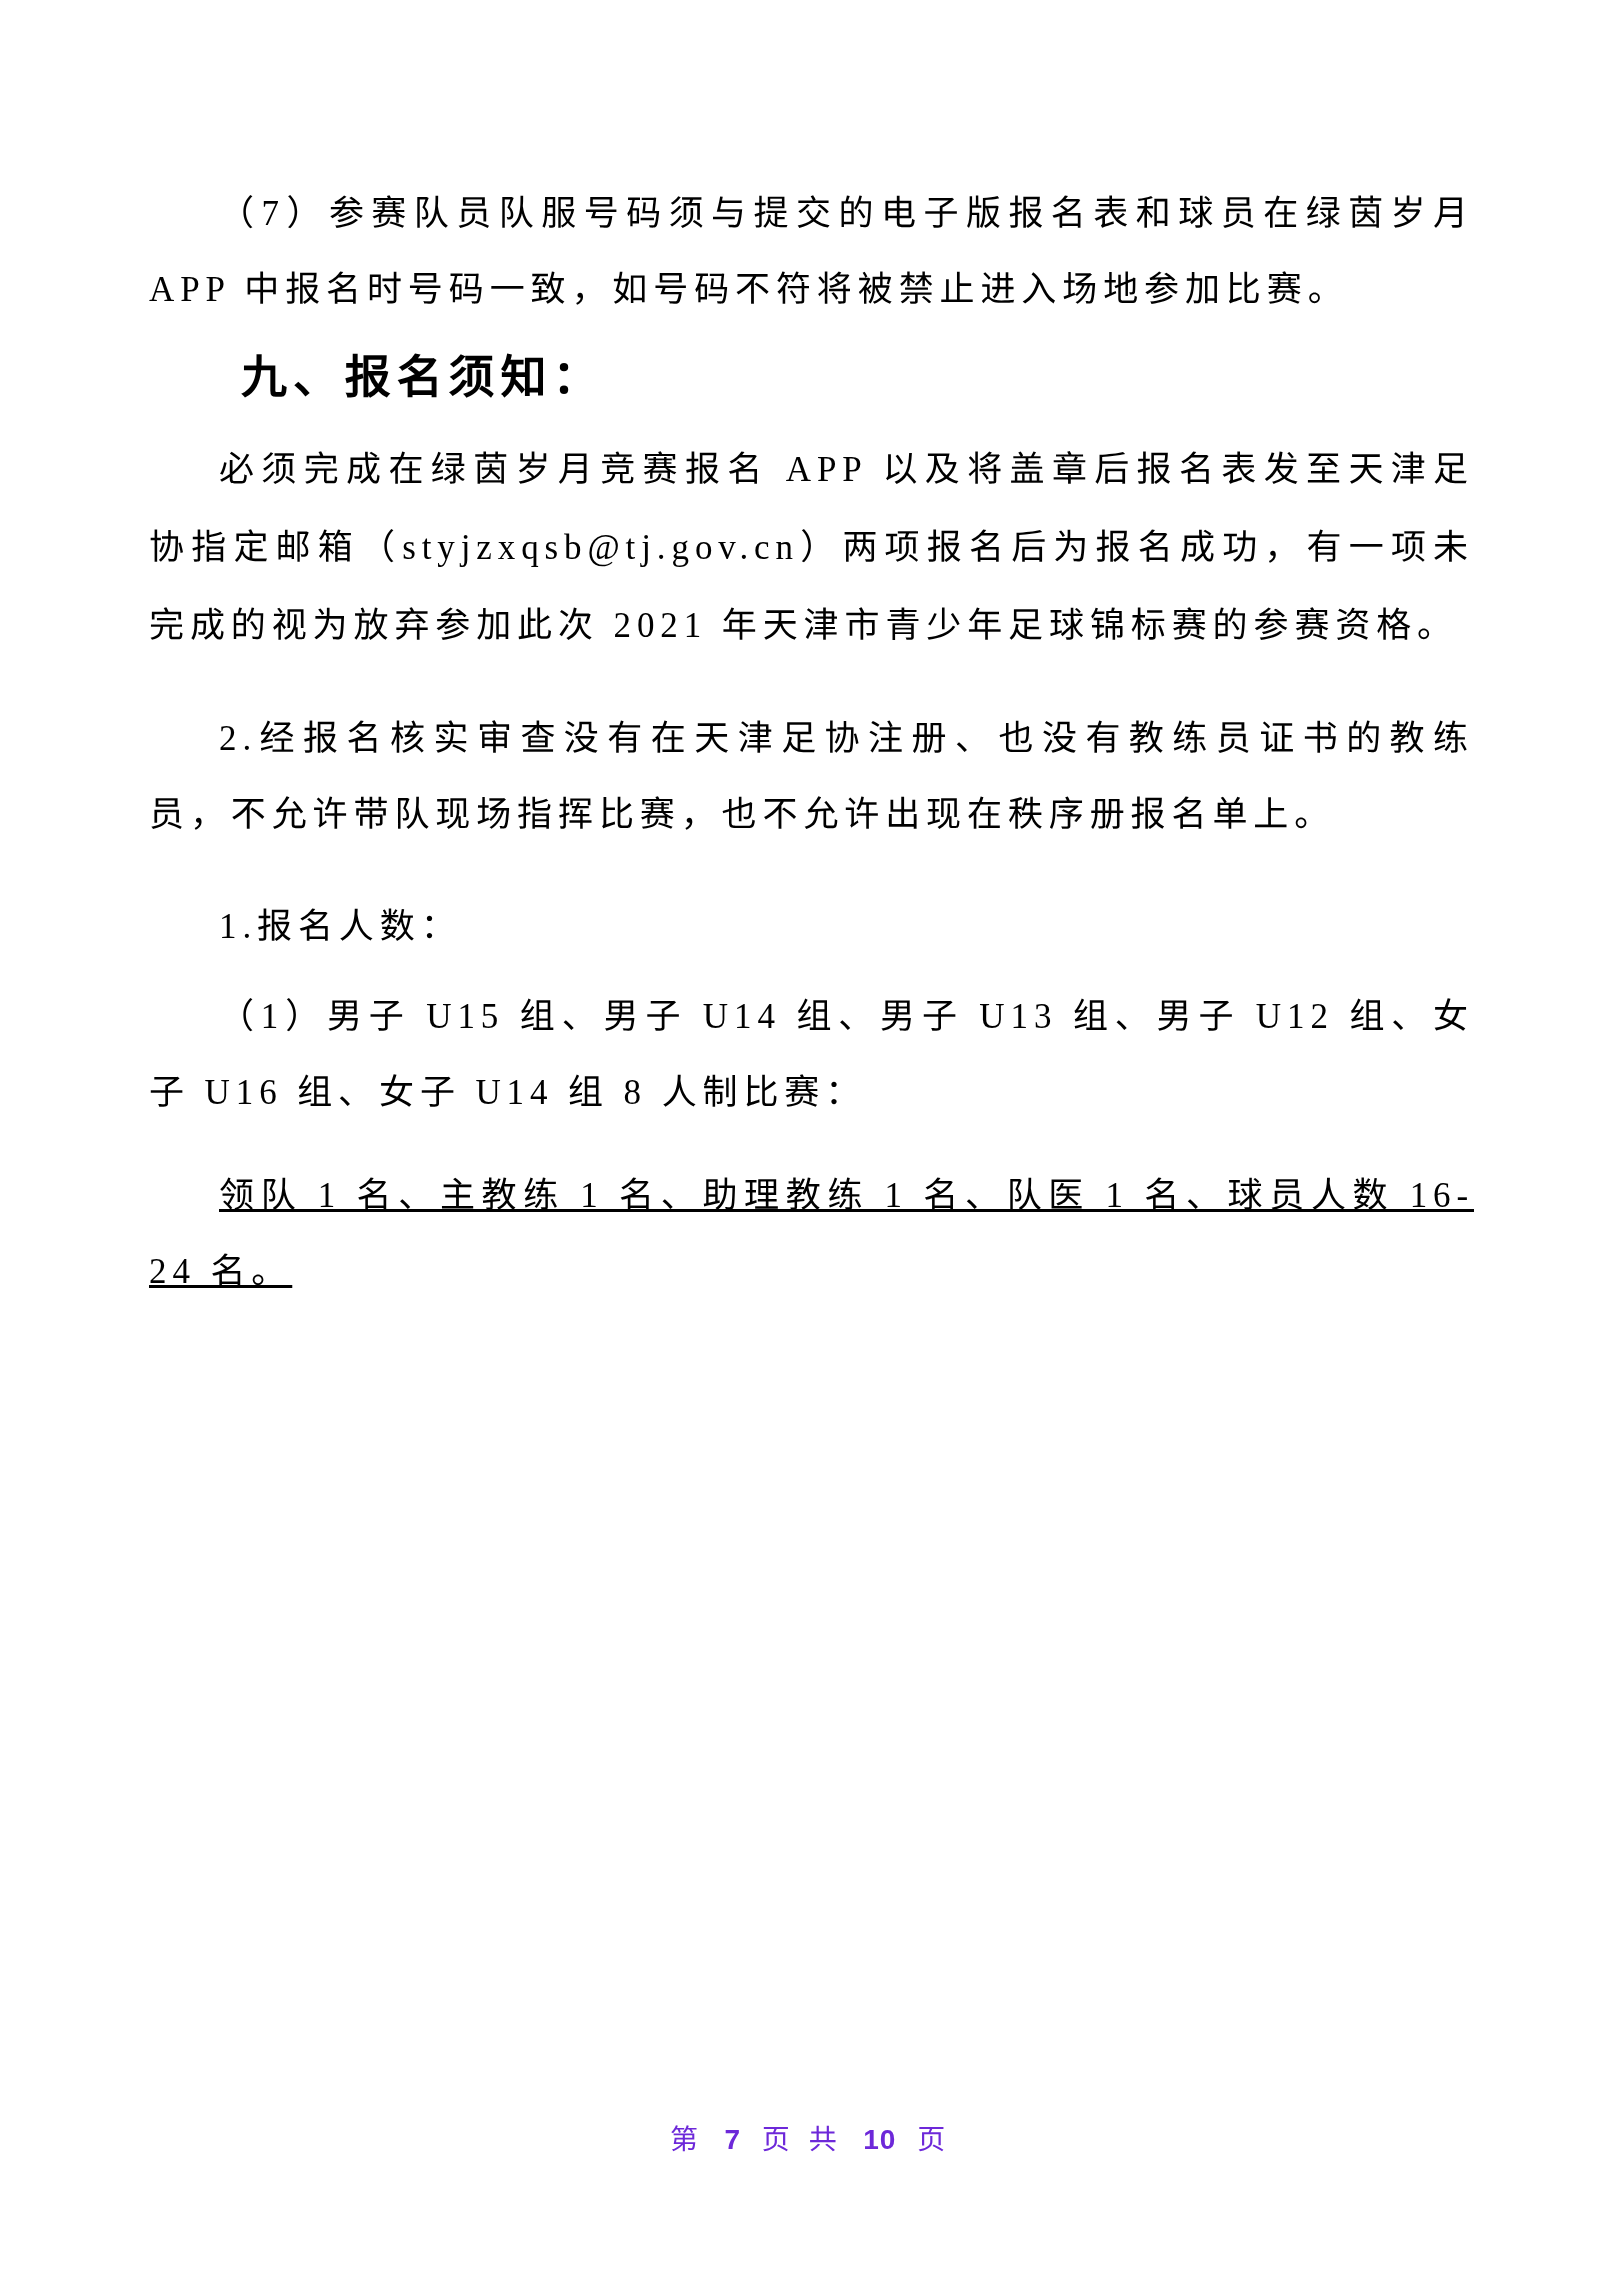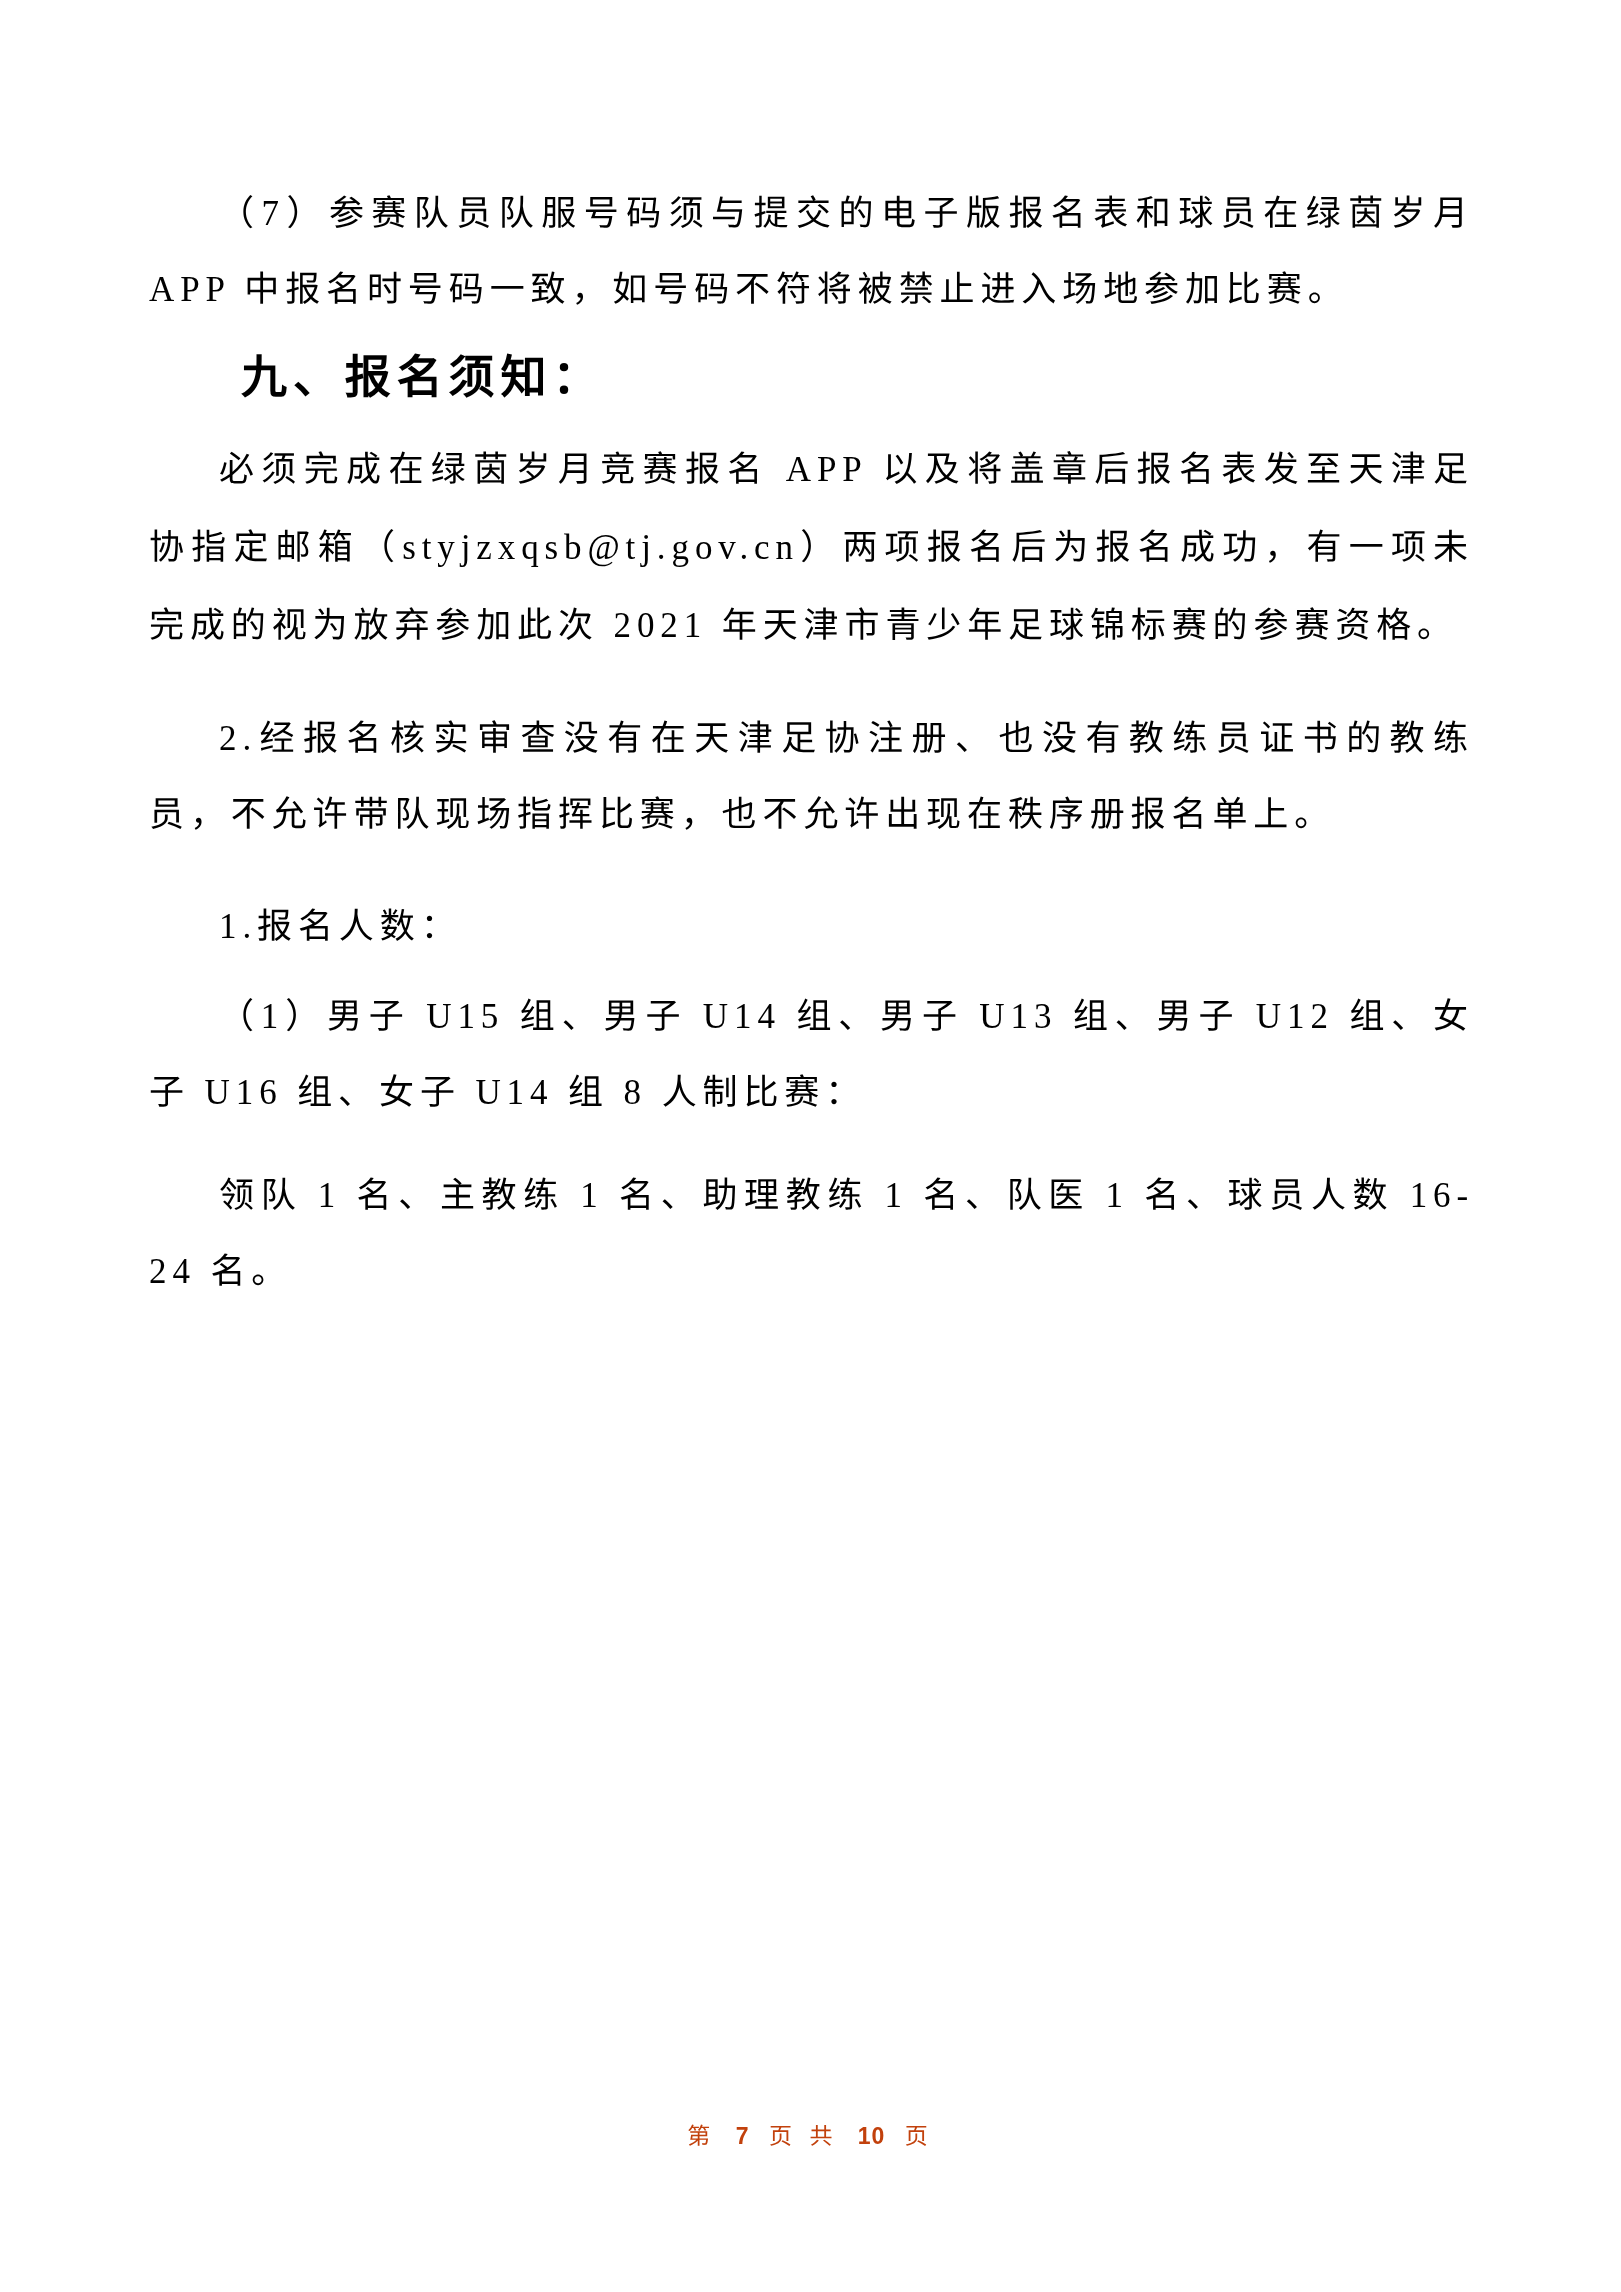--- a/index.html
+++ b/index.html
@@ -39,30 +39,30 @@
     text-indent: 2em;
     font-weight: 700;
   }
   .bold-notice {
     font-weight: 400;
     margin-top: 7.8px;
     line-height: 78px;
   }
   .gap-lg { margin-top: 36px; }
   .gap-md { margin-top: 13.7px; }
-  .gap-sm { margin-top: 26.5px; }
+  .gap-sm { margin-top: 26.5px; text-decoration: underline; }
   .footer {
     position: absolute;
     left: 0;
     right: 0;
     top: 2117px;
     text-align: center;
-    font-size: 23px;
+    font-size: 28px;
     letter-spacing: 5.9px;
-    color: #c2410c;
+    color: #6d28d9;
     font-family: "Liberation Serif", "DejaVu Serif", serif;
   }
   .footer .pgnum {
     font-family: "Liberation Sans", "DejaVu Sans", sans-serif;
     font-weight: 700;
     letter-spacing: 1px;
     margin: 0 7.8px;
   }
 </style>
 </head>

